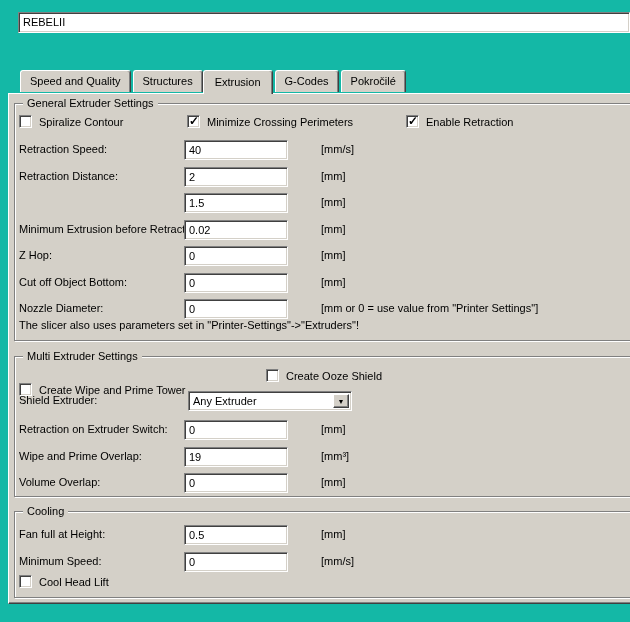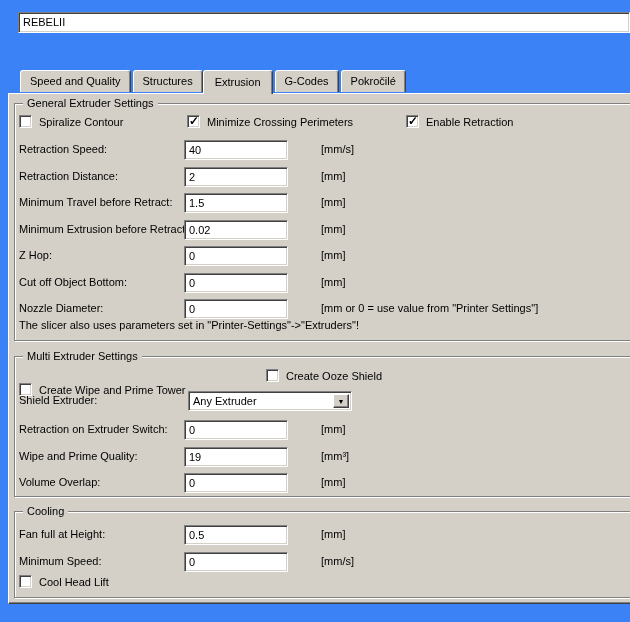--- a/index.html
+++ b/index.html
@@ -1,18 +1,18 @@
 <!DOCTYPE html>
 <html><head>
 <meta charset="utf-8">
 <style>
   html,body{margin:0;padding:0;}
   body{width:630px;height:622px;overflow:hidden;background:#d4d0c8;
        font-family:"Liberation Sans",sans-serif;font-size:11px;color:#000;}
-  #screen{position:absolute;left:0;top:0;width:630px;height:622px;background:#3b82f6;overflow:hidden;}
+  #screen{position:absolute;left:0;top:0;width:630px;height:622px;background:#14b8a6;overflow:hidden;}
 
   
   .textbox{position:absolute;background:#fff;height:20px;box-sizing:border-box;
     border:1px solid;border-color:#808080 #fff #fff #808080;
     box-shadow:inset 1px 1px 0 #404040, inset -1px -1px 0 #d4d0c8;}
   .tbval{position:absolute;left:4px;top:3px;white-space:nowrap;}
 
   
   #tabstrip{position:absolute;left:8px;top:70px;height:24px;display:flex;z-index:3;margin-left:12px;}
   .tab{height:22px;line-height:21px;padding:0 9px;background:#d4d0c8;box-sizing:border-box;
@@ -102,21 +102,20 @@
       <span class="funit">[mm/s]</span>
     </div>
     <div class="frow" style="top:63px;">
       <span class="flabel">Retraction Distance:</span>
       <div class="textbox">
           <span class="tbval">2</span>
         </div>
       <span class="funit">[mm]</span>
     </div>
     <div class="frow" style="top:89px;">
-      <span class="flabel">Minimum Travel before Retract:</span>
       <div class="textbox">
           <span class="tbval">1.5</span>
         </div>
       <span class="funit">[mm]</span>
     </div>
     <div class="frow" style="top:116px;">
       <span class="flabel">Minimum Extrusion before Retract:</span>
       <div class="textbox">
           <span class="tbval">0.02</span>
         </div>
@@ -174,21 +173,21 @@
     </div>
 
     <div class="frow" style="top:63px;">
       <span class="flabel">Retraction on Extruder Switch:</span>
       <div class="textbox">
           <span class="tbval">0</span>
         </div>
       <span class="funit">[mm]</span>
     </div>
     <div class="frow" style="top:90px;">
-      <span class="flabel">Wipe and Prime Quality:</span>
+      <span class="flabel">Wipe and Prime Overlap:</span>
       <div class="textbox">
           <span class="tbval">19</span>
         </div>
       <span class="funit">[mm³]</span>
     </div>
     <div class="frow" style="top:116px;">
       <span class="flabel">Volume Overlap:</span>
       <div class="textbox">
           <span class="tbval">0</span>
         </div>

